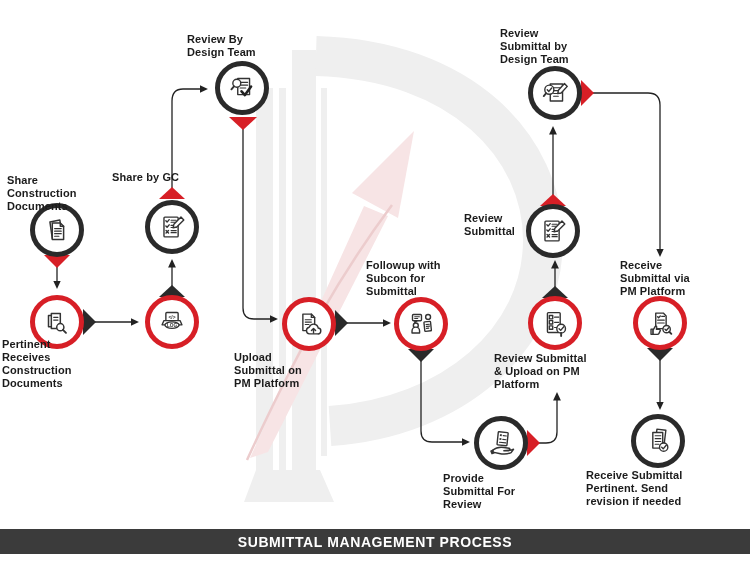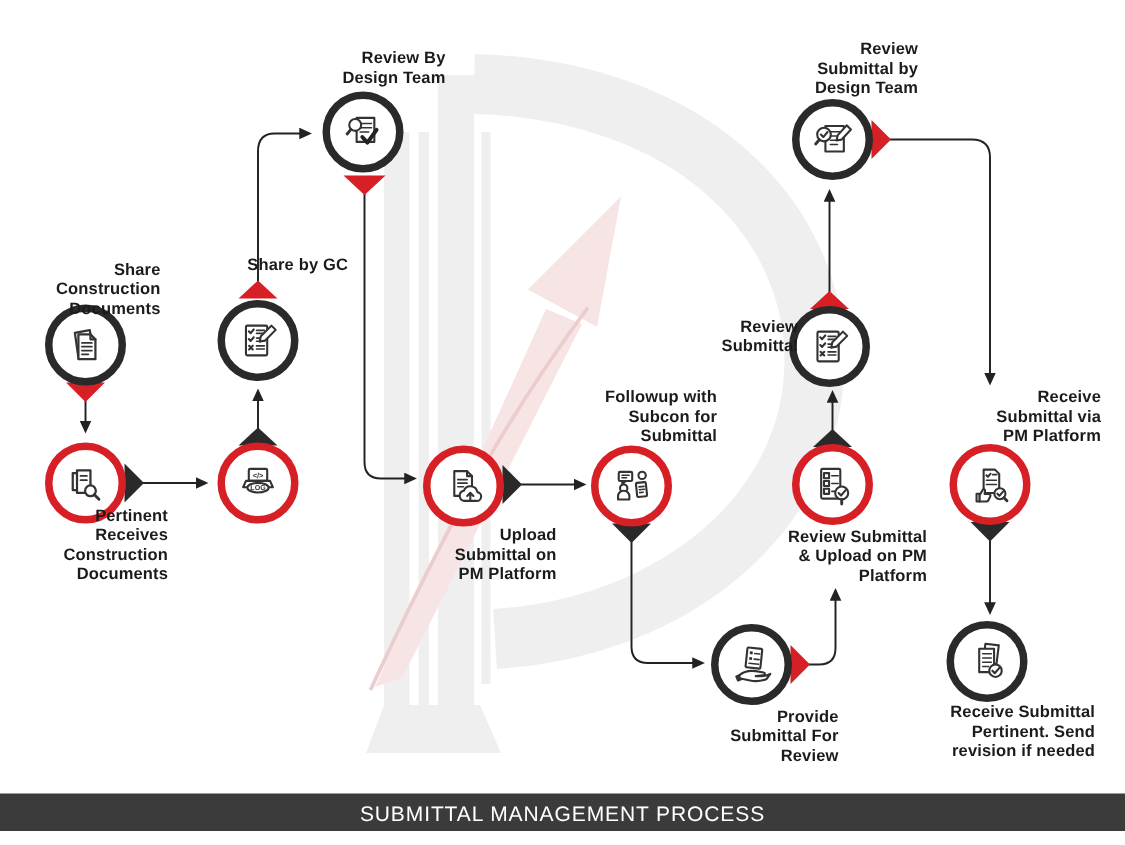--- a/index.html
+++ b/index.html
@@ -18,29 +18,29 @@
   .flow{position:absolute;left:0;top:0;width:750px;height:563px;}
   .circle{
     position:absolute;width:44px;height:44px;border-radius:50%;
     border:5px solid var(--ink);background:#fff;
     display:flex;align-items:center;justify-content:center;
     box-sizing:content-box;
   }
   .circle.red{border-color:var(--red);}
   .circle svg.ic{width:34px;height:34px;display:block;}
   .lbl{
-    position:absolute;text-align:right;font-weight:bold;font-size:11px;
+    position:absolute;text-align:left;font-weight:bold;font-size:11px;
     line-height:13px;color:#1b1b1b;white-space:pre-line;letter-spacing:0.1px;
   }
   .footer{
     position:absolute;left:0;top:529px;width:750px;height:25px;
     background:var(--footer-bg);display:flex;align-items:center;justify-content:center;
   }
   .footer span{
-    color:var(--footer-text);font-weight:normal;font-size:14px;letter-spacing:0.6px;
+    color:var(--footer-text);font-weight:bold;font-size:14px;letter-spacing:0.6px;
   }
   .ic *{vector-effect:non-scaling-stroke;}
 </style>
 </head>
 <body>
 
 <div class="canvas">
 
   <svg class="wm" viewBox="0 0 750 563" aria-hidden="true">
     <g fill="#efefef">
@@ -183,21 +183,21 @@
       <path d="M20.5 7.5 V11 H24"></path>
       <g stroke-width="1.1">
           <path d="M14 13.5 h6.5"></path>
           <path d="M14 16 h6.5"></path>
           <path d="M14 18.5 h4"></path>
         </g>
       <path d="M18.5 28.5 a3.6 3.6 0 0 1 -.3 -7.1 a5 5 0 0 1 9.6 .9 a3.1 3.1 0 0 1 -.9 6.2 Z" fill="#fff"></path>
       <path d="M22.8 27.5 V23 M20.6 25 l2.2 -2.2 2.2 2.2" stroke-width="1.4"></path>
     </svg>
   </div>
-  <div class="lbl" style="left:255px;top:351px;width:116px">Upload
+  <div class="lbl" style="left:234px;top:351px;width:116px">Upload
 Submittal on
 PM Platform</div>
 
   <div class="circle red" style="left:394px;top:297px">
     <svg class="ic" viewBox="0 0 36 36" fill="none" stroke="#333" stroke-width="1.4" stroke-linejoin="round" stroke-linecap="round">
       <rect x="9" y="8" width="9.5" height="6.5" rx="1" fill="#fff"></rect>
       <path d="M11.5 14.5 v2.3 l2.3 -2.3"></path>
       <g stroke-width="1.1">
           <path d="M11.3 10.4 h5"></path>
           <path d="M11.3 12.2 h3.2"></path>

